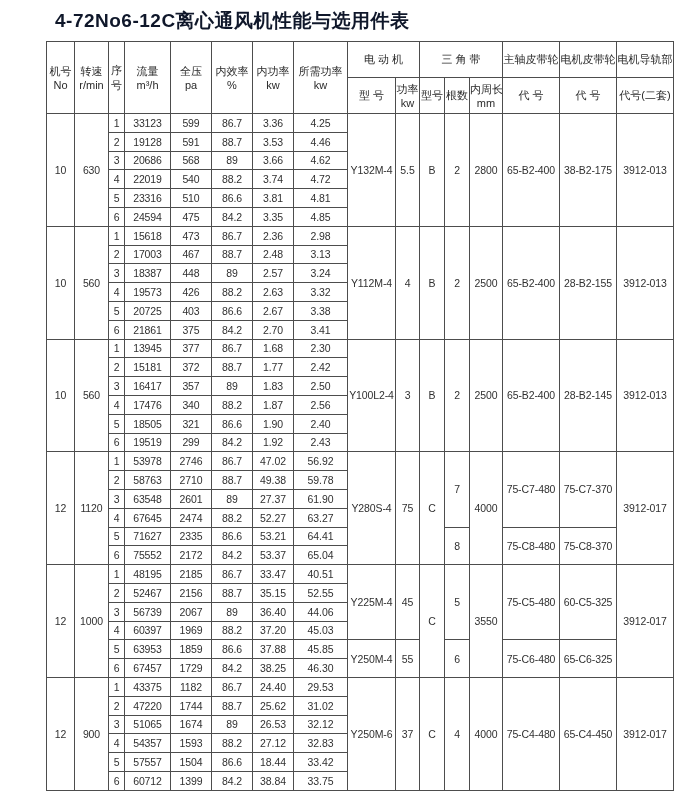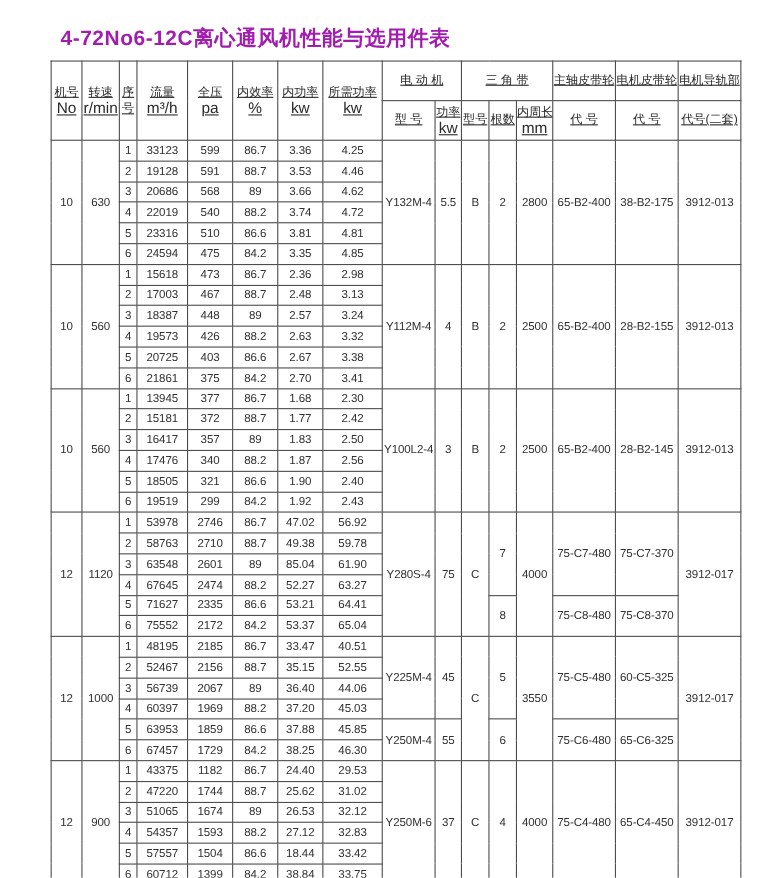--- a/index.html
+++ b/index.html
@@ -6,44 +6,44 @@
     margin: 0; padding: 0;
     width: 700px; height: 798px;
     background: #ffffff;
     overflow: hidden;
   }
   body {
     font-family: "Liberation Sans", "DejaVu Sans", sans-serif;
     color: #262626;
   }
   .page-title {
-    margin: 22px 0 7px 55px;
+    margin: 8px 0 7px 55px;
     font-size: 19px;
     font-weight: bold;
-    color: #a21caf;
+    color: #0f172a;
     letter-spacing: 0.5px;
     white-space: nowrap;
   }
   table.spec {
     border-collapse: collapse;
     table-layout: fixed;
     margin-left: 46px;
     width: 627px;
   }
   .spec th, .spec td {
     border: 1px solid #4d4d4d;
     text-align: center;
     vertical-align: middle;
     padding: 0;
     font-weight: normal;
     overflow: hidden;
     white-space: nowrap;
   }
-  thead th { font-size: 11px; line-height: 1.3; color: #2a2a2a; text-decoration: underline; }
-  thead .u { font-size: 14px; line-height: 1.1; }
+  thead th { font-size: 11px; line-height: 1.3; color: #2a2a2a; }
+  thead .u { font-size: 11px; line-height: 1.1; }
   thead tr.h1 th { height: 35px; }
   thead tr.h2 th { height: 35px; }
   tbody tr { height: 18.8px; }
   tbody td { font-size: 10.5px; color: #303030; letter-spacing: -0.1px; }
 </style>
 </head>
 <body>
 
 <div class="page-title">4-72No6-12C离心通风机性能与选用件表</div>
 
@@ -322,21 +322,21 @@
         <td>2710</td>
         <td>88.7</td>
         <td>49.38</td>
         <td>59.78</td>
       </tr>
       <tr>
         <td>3</td>
         <td>63548</td>
         <td>2601</td>
         <td>89</td>
-        <td>85.04</td>
+        <td>27.37</td>
         <td>61.90</td>
       </tr>
       <tr>
         <td>4</td>
         <td>67645</td>
         <td>2474</td>
         <td>88.2</td>
         <td>52.27</td>
         <td>63.27</td>
       </tr>

